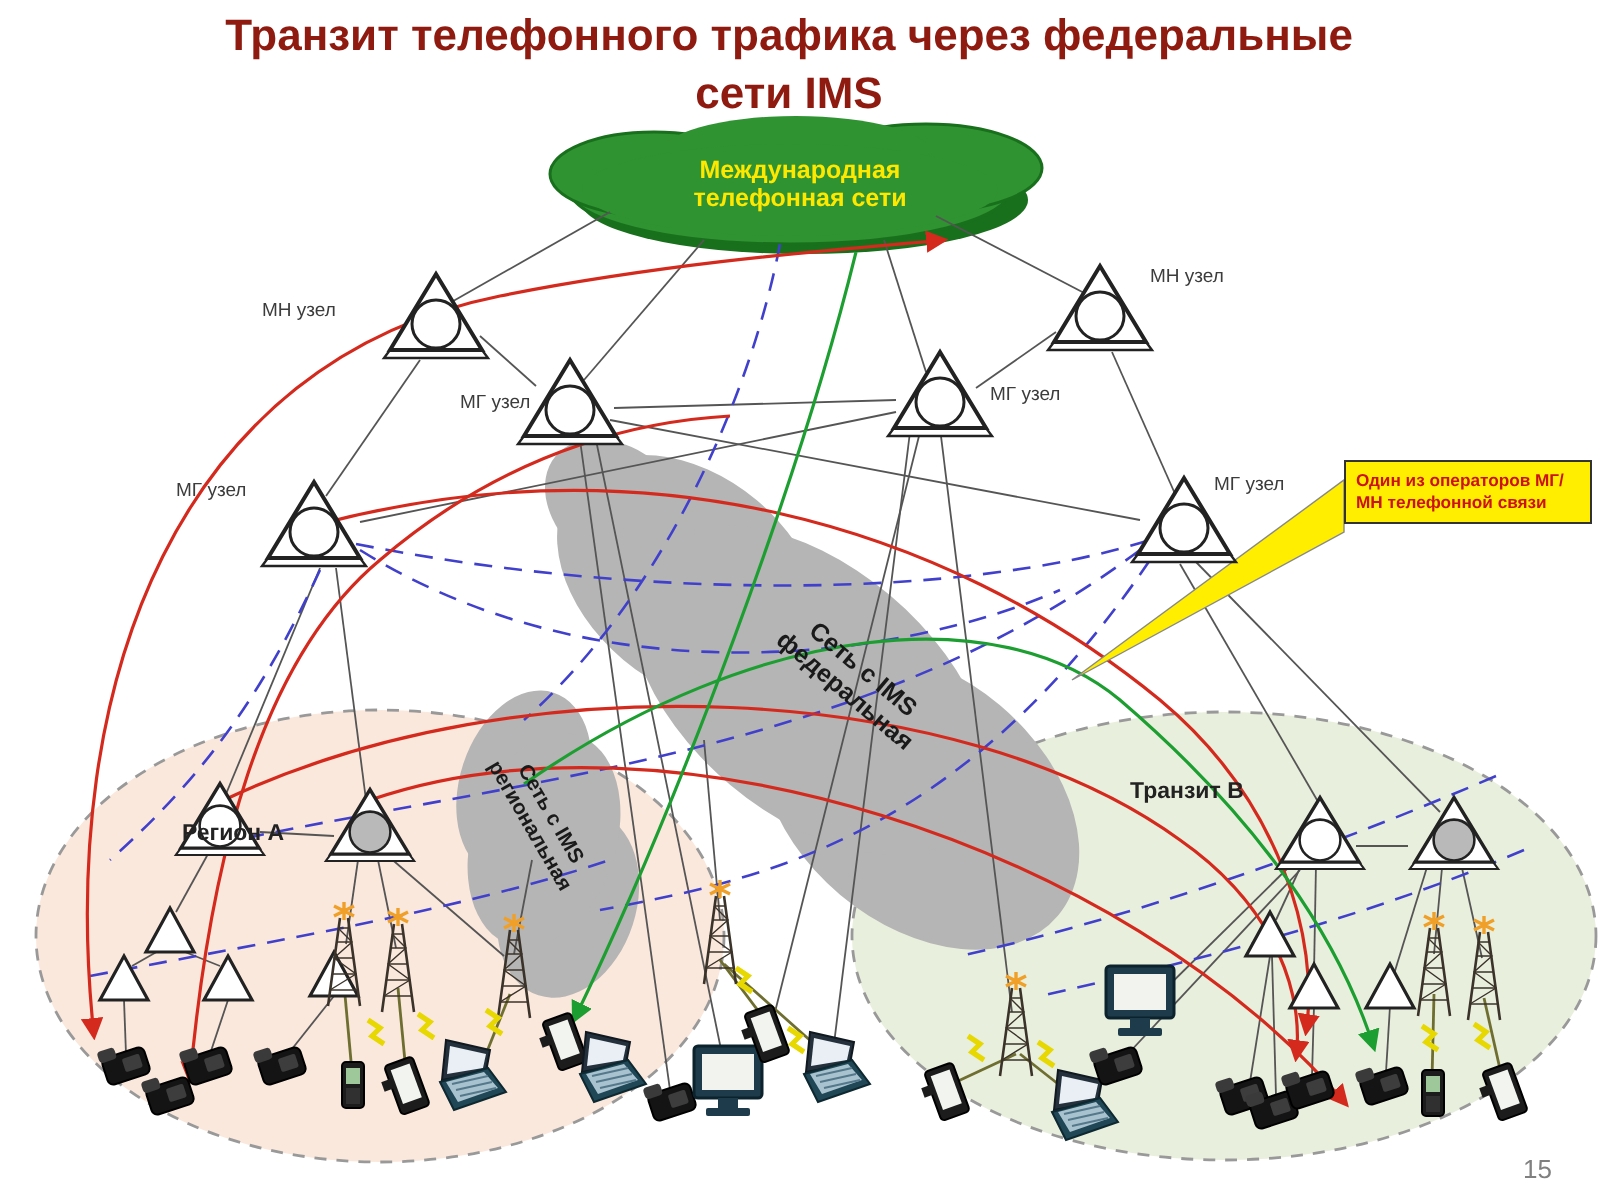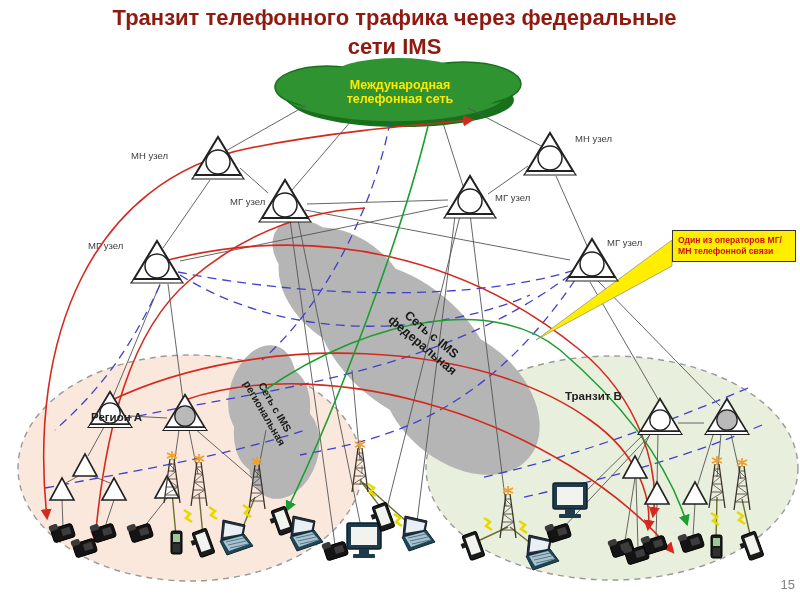--- a/index.html
+++ b/index.html
@@ -12,21 +12,21 @@
   .cloud-label{white-space:pre-line;text-align:center;font-weight:bold;}
   .intl-label{left:300px;top:78px;width:200px;font-size:12.5px;color:#ffe800;}
   .fed-label{left:352px;top:326px;width:150px;font-size:12.5px;color:#1a1a1a;
              transform:rotate(40deg);}
   .reg-label{left:205px;top:398px;width:130px;font-size:10.5px;color:#1a1a1a;
              transform:rotate(60deg);}
   .node-label{font-size:9.5px;color:#3c3c3c;white-space:nowrap;}
   .region-label{font-size:11.5px;font-weight:bold;color:#222;white-space:nowrap;}
   .callout{left:672px;top:230px;width:112px;background:#ffee00;border:1.6px solid #333;
            padding:4px 5px;font-size:8.6px;font-weight:bold;color:#cc1111;line-height:1.3;}
-  .page-num{right:5px;bottom:8px;font-size:13px;color:#808080;}
+  .page-num{right:24px;bottom:8px;font-size:13px;color:#808080;}
 </style>
 </head>
 <body>
 
 <div class="stage">
 
 <svg width="800" height="600" viewBox="0 0 800 600">
   <defs>
     <marker id="arrR" viewBox="0 0 10 10" refX="8" refY="5" markerWidth="7" markerHeight="7" orient="auto-start-reverse">
       <path d="M0,0 L10,5 L0,10 Z" fill="#d42a1e"></path>
@@ -267,21 +267,21 @@
     <use href="#bolt" transform="translate(523,527)"></use>
     <use href="#bolt" transform="translate(715,519)"></use>
     <use href="#bolt" transform="translate(741,518)"></use>
   </g>
 </svg>
 
   <div class="abs title">Транзит телефонного трафика через федеральные
 сети IMS</div>
 
   <div class="abs cloud-label intl-label">Международная
-телефонная сеть</div>
+телефонная сети</div>
   <div class="abs cloud-label fed-label">Сеть с IMS
 федеральная</div>
   <div class="abs cloud-label reg-label">Сеть с IMS
 региональная</div>
 
   <div class="abs node-label" style="left:131px;top:150px;">МН узел</div>
   <div class="abs node-label" style="left:575px;top:133px;">МН узел</div>
   <div class="abs node-label" style="left:230px;top:196px;">МГ узел</div>
   <div class="abs node-label" style="left:495px;top:192px;">МГ узел</div>
   <div class="abs node-label" style="left:88px;top:240px;">МГ узел</div>

